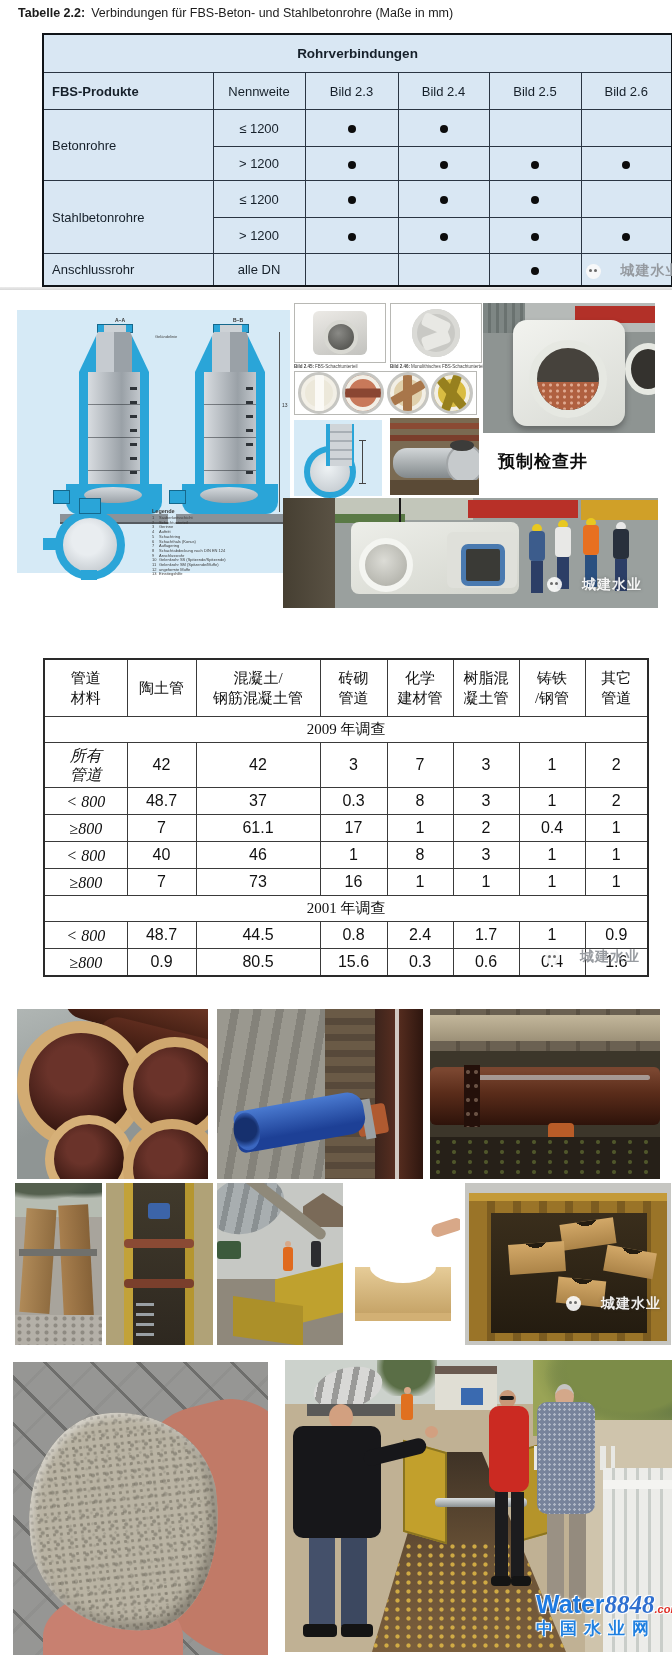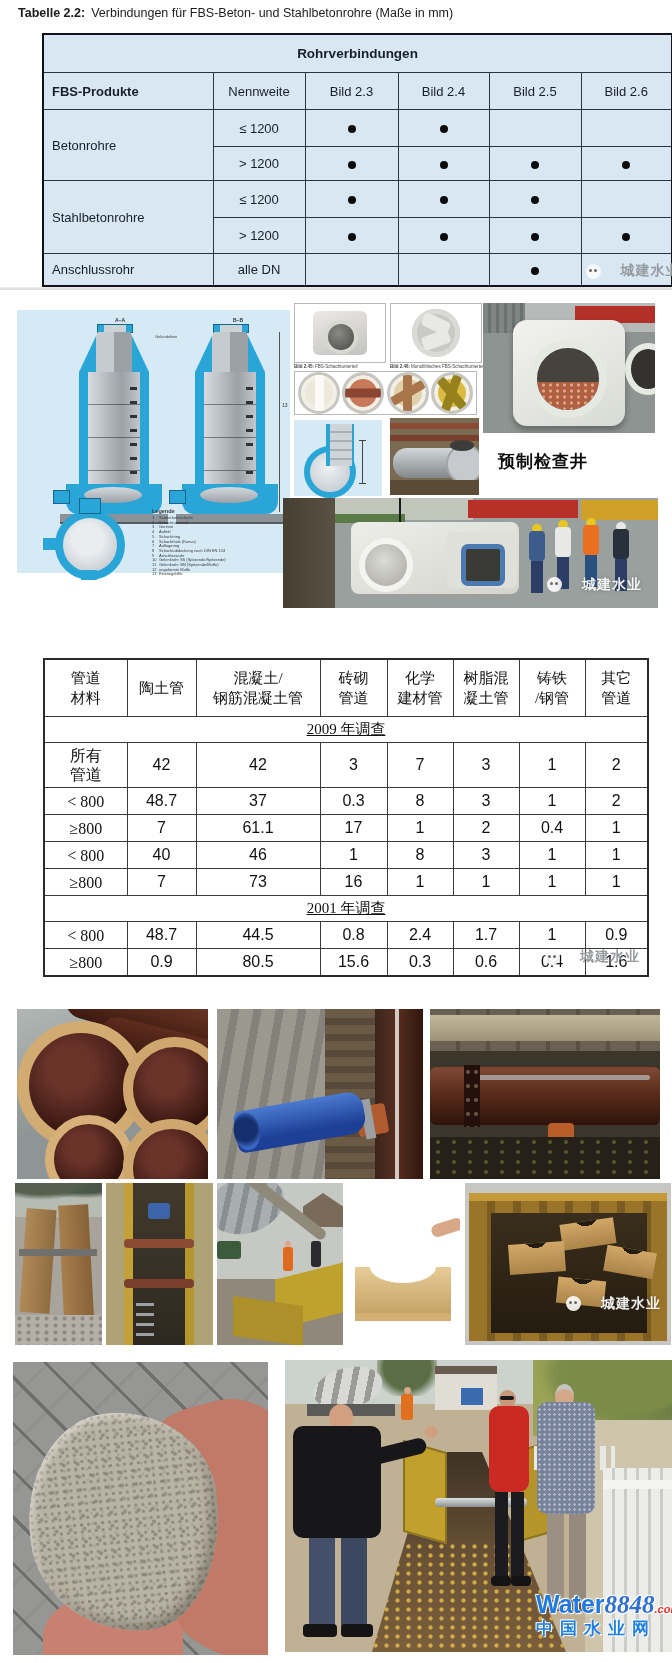--- a/index.html
+++ b/index.html
@@ -143,24 +143,24 @@
         color:#0b0b0b;font-family:"Liberation Serif","DejaVu Serif",serif;}
   .t2-title .mid{margin:0 32px;}
   table.t2{position:absolute;left:43px;top:658px;width:604px;border-collapse:collapse;table-layout:fixed;
         background:#fff;border:2px solid #2a2a2a;color:#111;}
   table.t2 th,table.t2 td{border:1px solid #3a3a3a;text-align:center;padding:0;}
   .t2 col:nth-child(1){width:83px}.t2 col:nth-child(2){width:69px}.t2 col:nth-child(3){width:124px}
   .t2 col:nth-child(4){width:67px}.t2 col:nth-child(5){width:66px}.t2 col:nth-child(6){width:66px}
   .t2 col:nth-child(7){width:66px}.t2 col:nth-child(8){width:63px}
   .t2 th{height:56px;font-weight:400;font-size:15px;font-family:"Liberation Serif","DejaVu Serif",serif;}
   .t2 th span{display:block;line-height:20px;}
-  .t2 tr.t2-band td{height:25px;font-size:15px;font-family:"Liberation Serif","DejaVu Serif",serif;text-decoration:underline;}
+  .t2 tr.t2-band td{height:25px;font-size:15px;font-family:"Liberation Serif","DejaVu Serif",serif;}
   .t2 tr.t2-row td{height:26px;font-size:16px;}
   .t2 tr.t2-tall td{height:44px;}
-  .t2 td.t2-label{font-size:15px;font-family:"Liberation Serif","DejaVu Serif",serif;}
+  .t2 td.t2-label{font-size:15px;font-family:"Liberation Serif","DejaVu Serif",serif;font-style:italic;}
   .t2 td.t2-label span{display:block;line-height:19px;}
 
   
   .clay{left:17px;top:1009px;width:191px;height:170px;background:linear-gradient(160deg,#b0b6b4,#8f9594 55%);}
   .clay .green{left:118px;top:0;width:73px;height:46px;background:#2f4f3a;}
   .clay .pb1{left:46px;top:-16px;width:170px;height:44px;background:linear-gradient(#6a3524,#3c1a10);transform:rotate(16deg);border-radius:20px;}
   .clay .pb2{left:80px;top:22px;width:150px;height:40px;background:linear-gradient(#5e2c1e,#35160d);transform:rotate(14deg);border-radius:18px;}
   .clay .c{position:absolute;border-radius:50%;background:radial-gradient(circle at 40% 35%,#6a332a 25%,#2c110b 78%);}
   .clay .c1{left:0;top:12px;width:104px;height:104px;border:12px solid #d2ab72;}
   .clay .c2{left:106px;top:28px;width:84px;height:84px;border:10px solid #cfa76e;}

